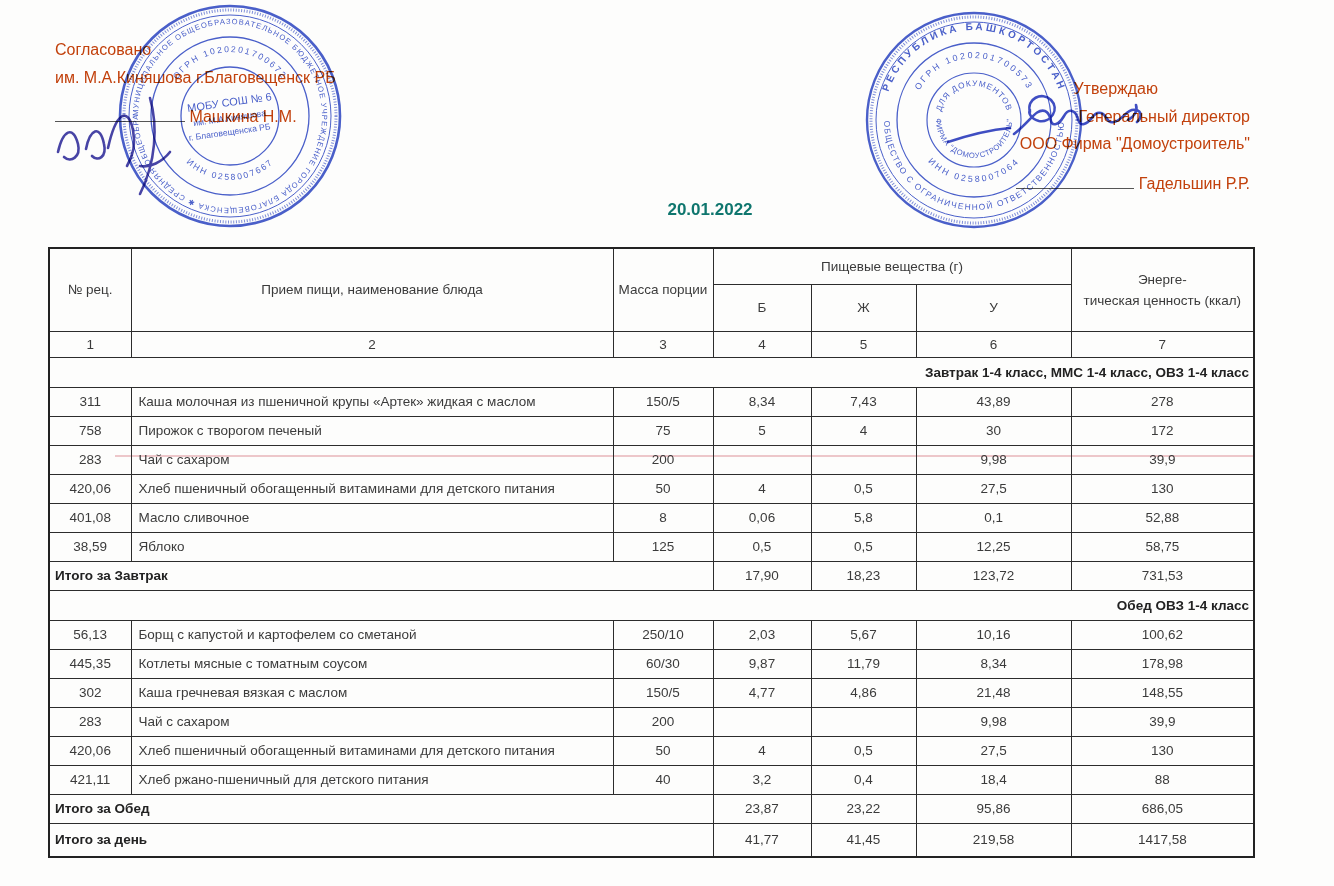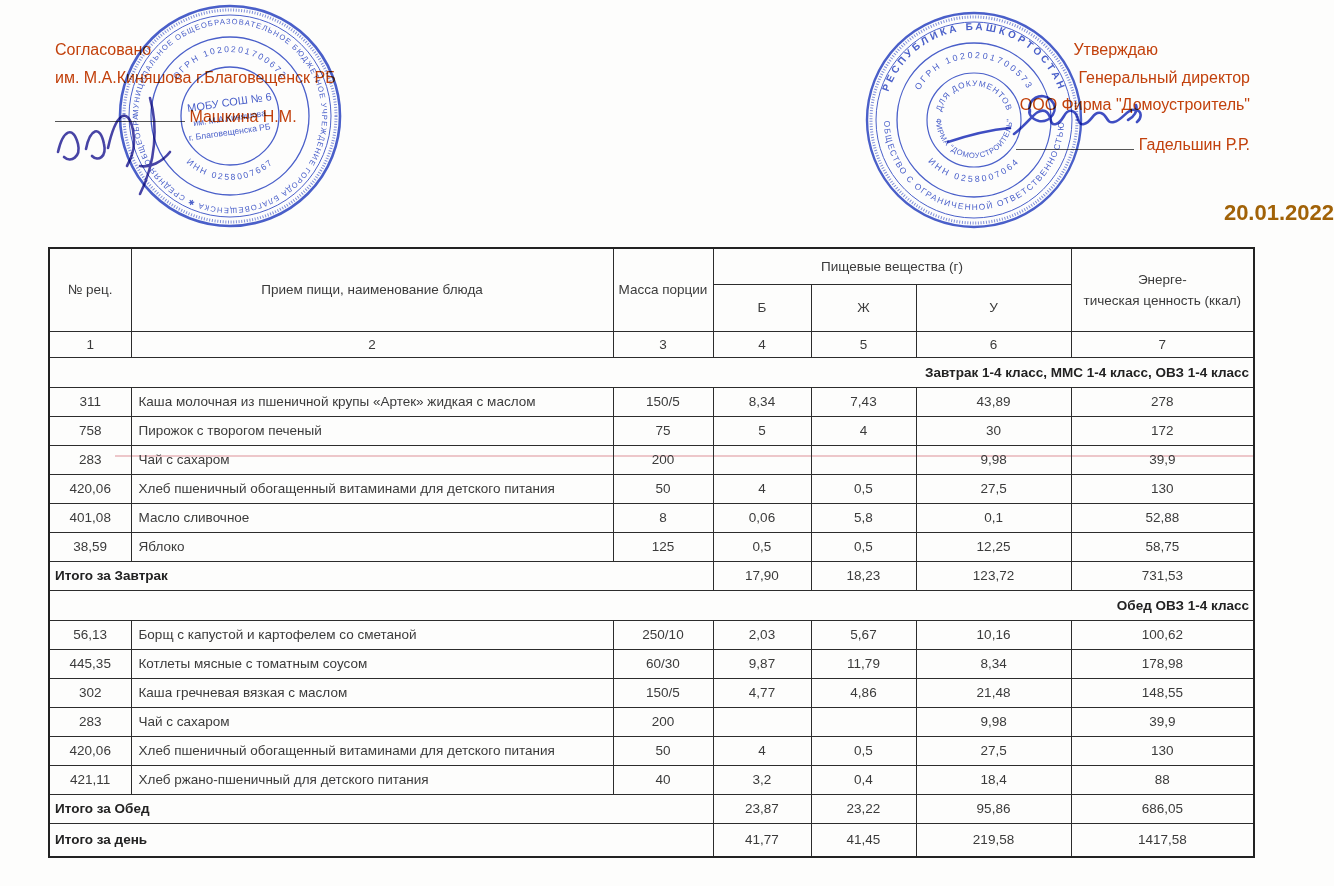--- a/index.html
+++ b/index.html
@@ -5,28 +5,28 @@
   html,body{margin:0;padding:0;background:#e8e8e8;}
   .page{
     position:relative; width:1334px; height:886px; background:#fdfdfc;
     font-family:"Liberation Sans", sans-serif; color:#3c3c3c; overflow:hidden;
     margin:0 auto;
   }
   
   .approval{position:absolute; font-size:16px; line-height:27.5px; color:#c2410c;}
   .approval-left{left:55px; top:36px;}
   .approval-right{right:84px; top:36px; text-align:right;}
-  .approval-right .l1{padding-right:92px;}
+  .approval-right .l1{padding-right:92px;margin-top:39px;}
   .sig-row{margin-top:12px; white-space:nowrap;}
   .uline{display:inline-block; border-bottom:1.6px solid #555; height:14px; vertical-align:baseline;}
   .uline-l{width:130px;}
   .uline-r{width:118px;}
   
   .doc-date{position:absolute; top:200px; left:0; width:100%; padding-left:86px; box-sizing:border-box;
-    text-align:right; font-size:22px; font-weight:bold; color:#a16207;}
+    text-align:center; font-size:17px; font-weight:bold; color:#0f766e;}
   
   .stamp{position:absolute; mix-blend-mode:multiply; opacity:.92;}
   .stamp-left{left:116px; top:0px;}
   .stamp-right{left:864px; top:10px;}
   .ink{position:absolute; left:0; top:0; mix-blend-mode:multiply; pointer-events:none;}
   .stamp text{font-family:"Liberation Sans", sans-serif;}
   
   .menu-table{
     position:absolute; left:48px; top:247px; width:1205px;
     border-collapse:collapse; table-layout:fixed;

